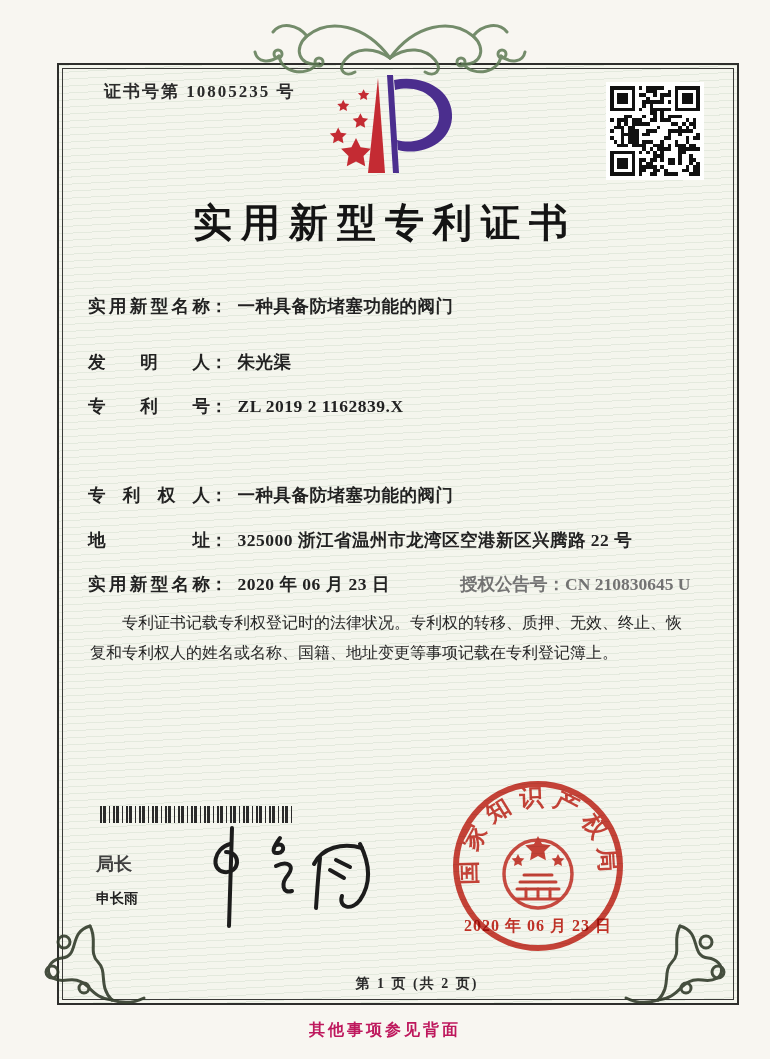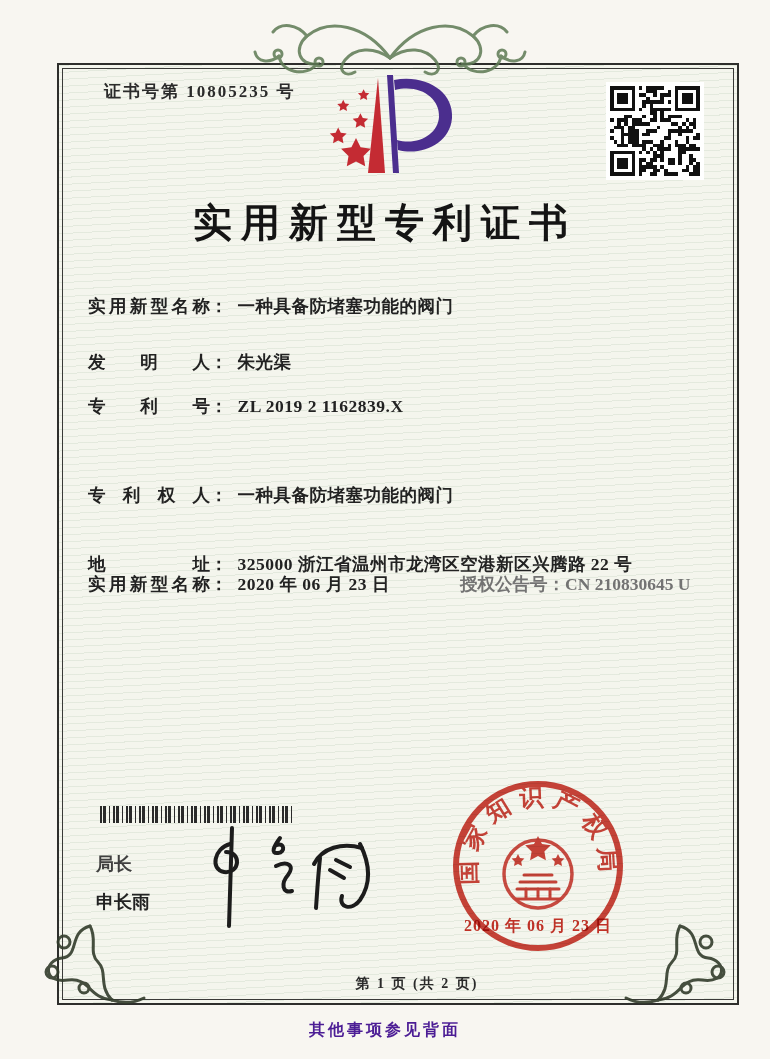--- a/index.html
+++ b/index.html
@@ -34,29 +34,29 @@
   .row .val{letter-spacing:.5px;}
   .row2{position:absolute;left:460px;font-size:17.5px;font-weight:600;color:#737373;white-space:nowrap;}
   
   .body-text{position:absolute;left:90px;top:608px;width:600px;font-size:16px;line-height:1.85;color:#262626;}
   .body-text p{margin:0 0 4px 0;text-indent:2em;font-weight:500;}
   
   .barcode{position:absolute;left:100px;top:806px;width:192px;height:17px;
     background:repeating-linear-gradient(90deg,#2a2a2a 0 2px,transparent 2px 3px,#2a2a2a 3px 6px,transparent 6px 9px,#2a2a2a 9px 10px,transparent 10px 13px);}
   
   .officer-title{position:absolute;left:96px;top:852px;font-size:18px;font-weight:700;color:#404040;}
-  .officer-name{position:absolute;left:96px;top:890px;font-size:18px;font-weight:700;color:#222;}
+  .officer-name{position:absolute;left:96px;top:890px;font-size:14px;font-weight:700;color:#222;}
   .signature{position:absolute;left:196px;top:822px;width:190px;height:110px;}
   
   .seal{position:absolute;left:450px;top:778px;width:176px;height:176px;mix-blend-mode:multiply;opacity:.92;}
   .seal-date{position:absolute;left:452px;top:916px;width:172px;text-align:center;
     font-size:16px;font-weight:700;color:#c9342a;letter-spacing:1px;mix-blend-mode:multiply;}
   
   .page-info{position:absolute;left:0;top:975px;width:770px;text-align:center;font-size:14px;font-weight:600;color:#2a2a2a;letter-spacing:2px;margin-left:32px;}
-  .footer-note{position:absolute;left:0;top:1020px;width:770px;text-align:center;font-size:16px;font-weight:600;color:#4c1d95;letter-spacing:3px;}
+  .footer-note{position:absolute;left:0;top:1020px;width:770px;text-align:center;font-size:16px;font-weight:600;color:#be185d;letter-spacing:3px;}
 </style>
 </head>
 <body>
 
 <div class="photo">
 
   <div class="frame">
     <div class="frame-inner"></div>
   </div>
 
@@ -345,31 +345,32 @@
   </div>
   <div class="row" style="top:294px">
     <span class="lbl">实用新型名称</span><span class="colon">：</span><span class="val">一种具备防堵塞功能的阀门</span>
   </div>
   <div class="row" style="top:394px">
     <span class="lbl">专利号</span><span class="colon">：</span><span class="val">ZL 2019 2 1162839.X</span>
   </div>
   <div class="row" style="top:483px">
     <span class="lbl">专利权人</span><span class="colon">：</span><span class="val">一种具备防堵塞功能的阀门</span>
   </div>
-  <div class="row" style="top:552px">
+  <div class="row" style="top:528px">
     <span class="lbl">地址</span><span class="colon">：</span><span class="val">325000 浙江省温州市龙湾区空港新区兴腾路 22 号</span>
   </div>
   <div class="row" style="top:572px">
     <span class="lbl">实用新型名称</span><span class="colon">：</span><span class="val">2020 年 06 月 23 日</span>
   </div>
   <div class="row2" style="top:572px">
     <span>授权公告号</span><span class="colon">：</span><span class="val">CN 210830645 U</span>
   </div>
 
   <div class="body-text">
+    <p>专利证书记载专利权登记时的法律状况。专利权的转移、质押、无效、终止、恢复和专利权人的姓名或名称、国籍、地址变更等事项记载在专利登记簿上。</p>
   </div>
 
   <div class="barcode"></div>
 
   <div class="officer-title">局长</div>
   <div class="officer-name">申长雨</div>
   <svg class="signature" viewBox="0 0 190 110">
     <g fill="none" stroke="#1c1c1c" stroke-width="4" stroke-linecap="round" stroke-linejoin="round">
       <path d="M34,22 C18,26 14,48 28,50 C44,52 46,30 30,30"></path>
       <path d="M36,6 C35,40 34,75 33,104"></path>

